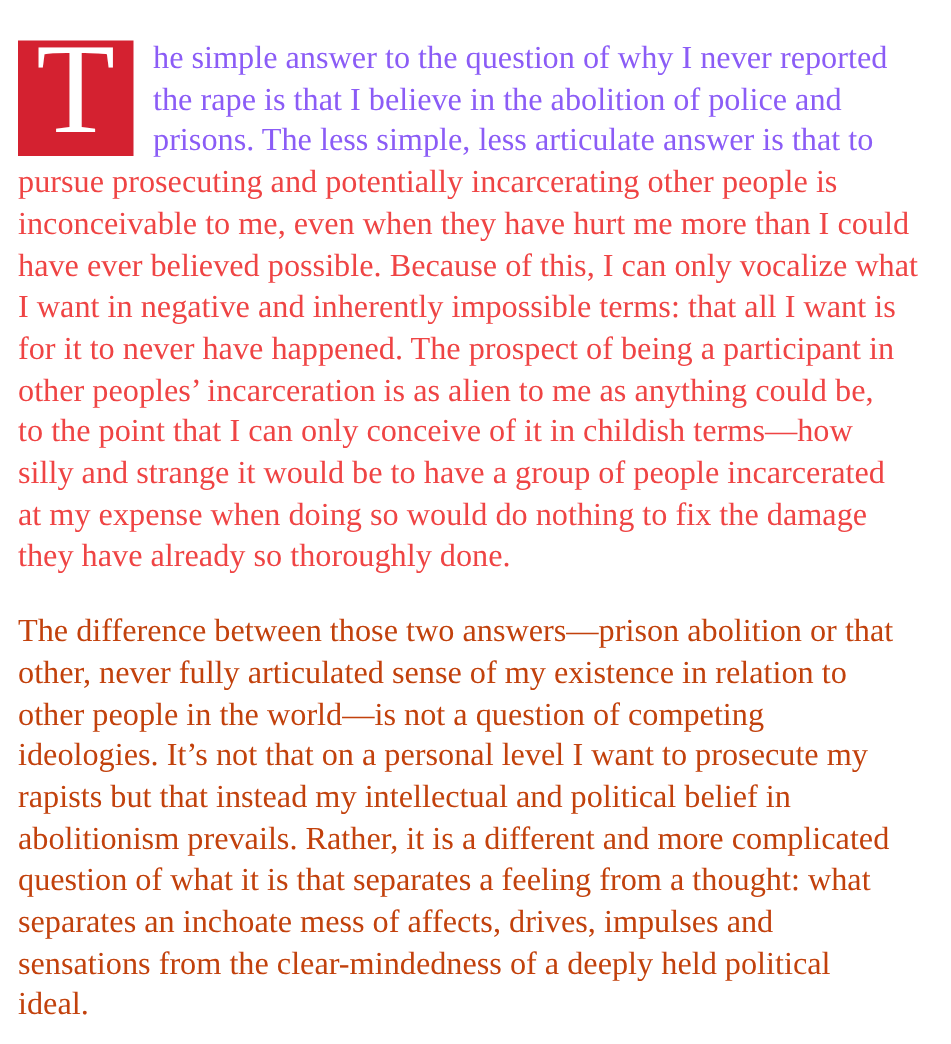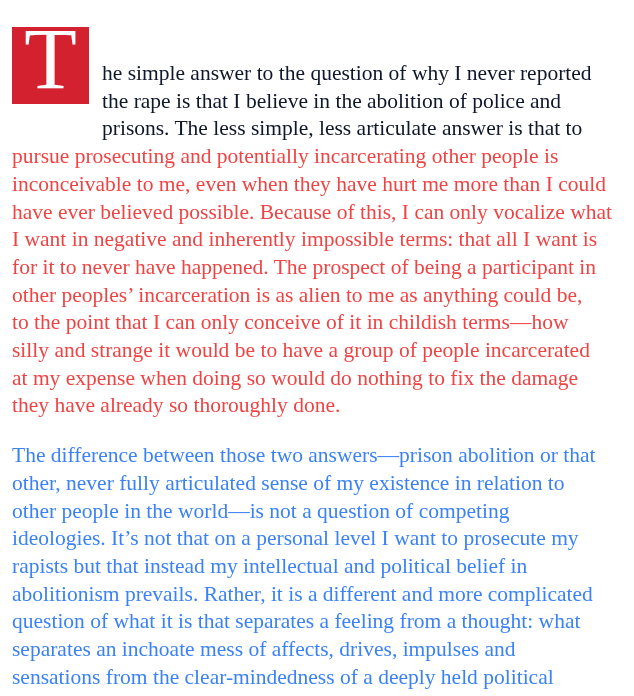--- a/index.html
+++ b/index.html
@@ -46,36 +46,36 @@
     overflow: hidden;
   }
 </style>
 </head>
 <body>
 
 <div class="page">
 
   <div class="dropcap" style="background: rgb(212, 33, 48);">T</div>
 
-  <p class="para para-indent" style="color: #0f172a; margin-top: 35px;">he simple answer to the question of why I never reported
+  <p class="para para-indent" style="color: #8b5cf6;">he simple answer to the question of why I never reported
 the rape is that I believe in the abolition of police and
 prisons. The less simple, less articulate answer is that to</p>
 
   <p class="para" style="color: #ef4444;">pursue prosecuting and potentially incarcerating other people is
 inconceivable to me, even when they have hurt me more than I could
 have ever believed possible. Because of this, I can only vocalize what
 I want in negative and inherently impossible terms: that all I want is
 for it to never have happened. The prospect of being a participant in
 other peoples’ incarceration is as alien to me as anything could be,
 to the point that I can only conceive of it in childish terms—how
 silly and strange it would be to have a group of people incarcerated
 at my expense when doing so would do nothing to fix the damage
 they have already so thoroughly done.</p>
 
-  <p class="para para-2" style="color: #3b82f6;">The difference between those two answers—prison abolition or that
+  <p class="para para-2" style="color: #c2410c;">The difference between those two answers—prison abolition or that
 other, never fully articulated sense of my existence in relation to
 other people in the world—is not a question of competing
 ideologies. It’s not that on a personal level I want to prosecute my
 rapists but that instead my intellectual and political belief in
 abolitionism prevails. Rather, it is a different and more complicated
 question of what it is that separates a feeling from a thought: what
 separates an inchoate mess of affects, drives, impulses and
 sensations from the clear-mindedness of a deeply held political
 ideal.</p>
 

